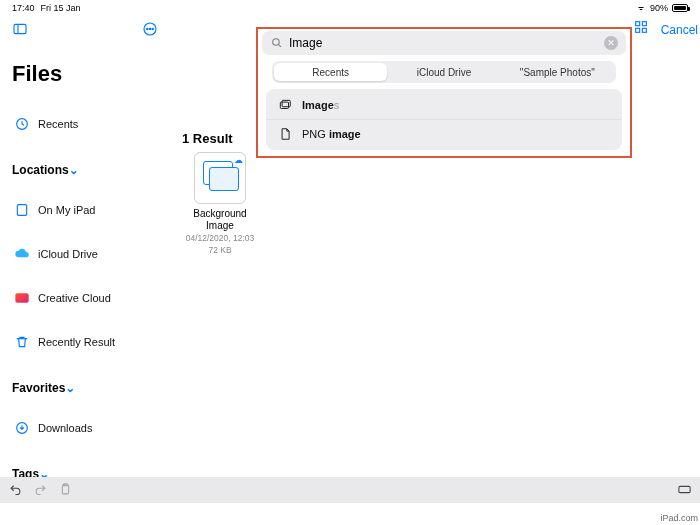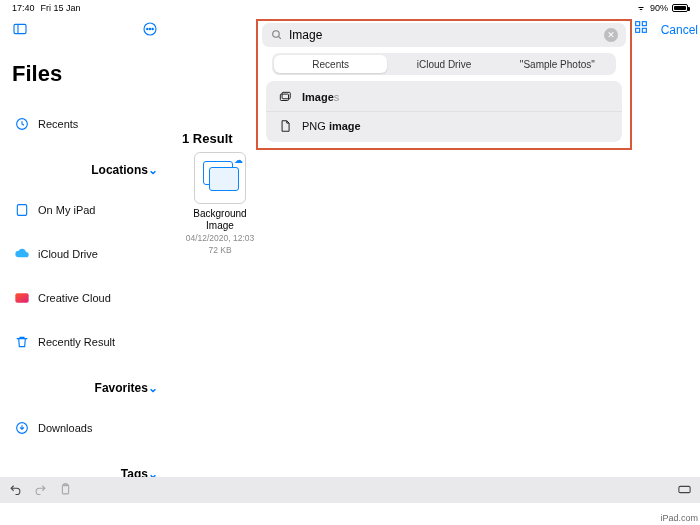--- a/index.html
+++ b/index.html
@@ -39,21 +39,21 @@
   .sb-top { display:flex; justify-content:space-between; align-items:center; padding:2px 2px 4px 2px;}
   .sb-top svg { width:16px; height:16px; }
   .title { font-size: 22px; font-weight: 700; padding: 0 2px 6px 2px; }
   .nav-item {
     display:flex; align-items:center; gap:8px;
     padding: 5px 4px; border-radius:6px;
     color:#111;
   }
   .nav-item .ic { width:16px; height:16px; display:flex; align-items:center; justify-content:center; }
   .section-hdr {
-    display:flex; justify-content:flex-end; align-items:center;
+    display:flex; justify-content:flex-start; align-items:center;
     padding: 8px 2px 2px 2px;
     font-weight:600; font-size:12px;
   }
   .chev { color:#007aff; }
   .blue { color:#007aff; }
   .red-dot { width:10px; height:10px; border-radius:50%; background:#ff3b30; }
 
   .main { flex:1; position:relative; padding: 6px 10px 6px 10px; }
   .results-hdr { font-weight:700; font-size:13px; margin: 110px 0 6px 2px; }
   .file-card { width: 76px; text-align:center; font-size:9px; color:#333; margin-left: 2px; }
@@ -62,21 +62,21 @@
     border:1px solid #d0d0d0; border-radius:6px; background:#fff;
   }
   .thumb::before{content:"";position:absolute;left:8px;top:8px;width:28px;height:22px;border:1.5px solid #0a84ff;border-radius:3px;background:#fff;}
   .thumb::after{content:"";position:absolute;left:14px;top:14px;width:28px;height:22px;border:1.5px solid #0a84ff;border-radius:3px;background:#eaf4ff;}
   .dl-badge{position:absolute;right:2px;top:2px;color:#0a84ff;font-size:9px;}
   .file-name { font-size:10px; color:#000; line-height:1.15;}
   .file-meta { color:#8a8a8e; font-size:8.5px; margin-top:2px;}
 
   
   .search-panel {
-    position:absolute; top: 4px; left: 86px; right: 68px;
+    position:absolute; top: 12px; left: 86px; right: 68px;
     border: 2px solid #d65a3a;
     padding: 2px 4px 6px 4px;
     background: transparent;
   }
   .search-row { display:flex; align-items:center; gap:6px; }
   .search-field {
     flex:1;
     display:flex; align-items:center; gap:6px;
     height:24px; padding:0 8px;
     background:#ededef; border-radius:7px;

